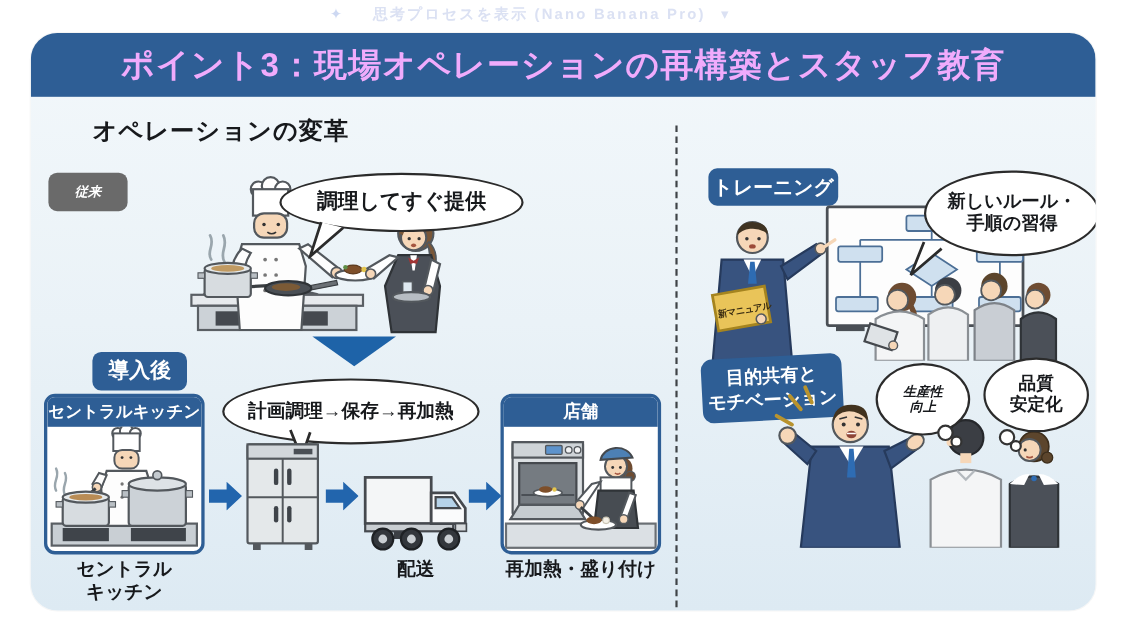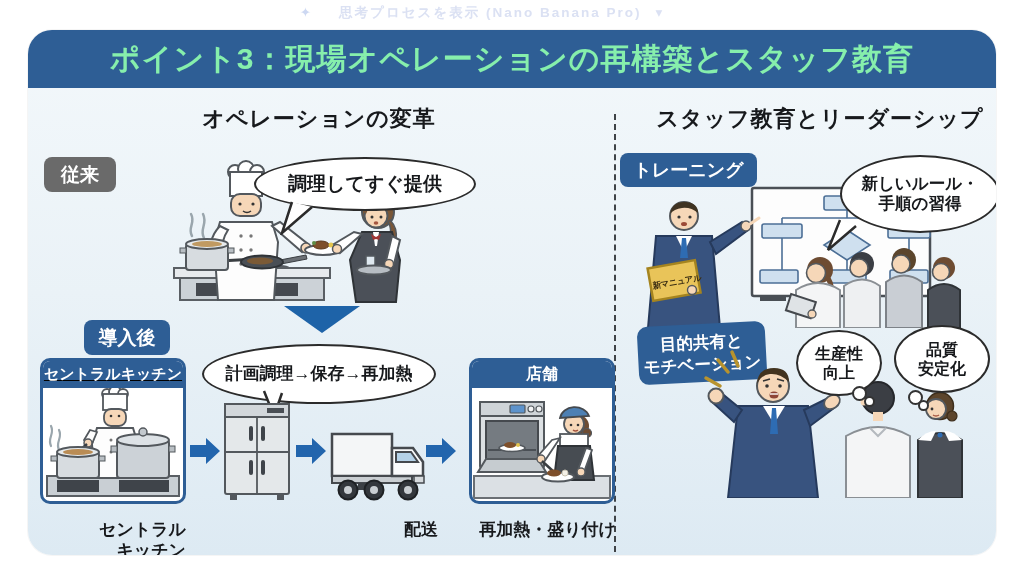--- a/index.html
+++ b/index.html
@@ -8,36 +8,36 @@
   
   .ghost-toolbar{position:absolute;top:4px;left:0;right:60px;text-align:center;
     color:#dbe1f3;font-size:13.5px;font-weight:bold;letter-spacing:2px;}
   .ghost-toolbar .sparkle{color:#cdd8f2;margin-right:26px;}
   .ghost-toolbar .chev{margin-left:14px;}
   
   .panel{position:absolute;left:28px;top:30px;width:968px;height:525px;border-radius:24px;
     overflow:hidden;background:linear-gradient(180deg,#f3f8fb 0%,#eaf2f7 50%,#ddeaf3 100%);
     box-shadow:0 0 0 1px rgba(0,0,0,0.04);}
   .hdr{position:absolute;left:0;top:0;width:100%;height:58px;background:#2e5e95;
-    color:#86efac;font-weight:bold;font-size:30px;letter-spacing:1px;
+    color:#f0abfc;font-weight:bold;font-size:30px;letter-spacing:1px;
     display:flex;align-items:center;justify-content:center;}
-  .col-title{position:absolute;font-weight:bold;font-size:22px;color:#17191c;text-align:center;letter-spacing:1px;}
+  .col-title{position:absolute;font-weight:bold;font-size:22px;color:#17191c;text-align:left;letter-spacing:1px;}
   .divider{position:absolute;left:586px;top:84px;height:438px;width:0;border-left:2.5px dashed #3f4347;}
   .badge{position:absolute;color:#fff;font-weight:bold;text-align:center;border-radius:8px;}
   .badge-gray{background:#6a6a6a;}
   .badge-blue{background:#2e5e95;}
   .bubble{position:absolute;background:#fff;border:2.5px solid #2b2b2b;border-radius:50%;
     display:flex;align-items:center;justify-content:center;text-align:center;
     font-weight:bold;color:#17191c;white-space:pre-line;line-height:1.2;}
   .card{position:absolute;width:146px;height:146px;background:#fff;border:3px solid #2e5e95;
     border-radius:10px;overflow:hidden;box-sizing:border-box;}
   .card-header{height:27px;background:#2e5e95;color:#fff;font-weight:bold;
     display:flex;align-items:center;justify-content:center;}
   .step-label{position:absolute;top:477px;font-weight:bold;font-size:17px;color:#17191c;
-    text-align:right;white-space:pre-line;line-height:1.25;margin-top:12px;}
+    text-align:center;white-space:pre-line;line-height:1.25;}
   .down-arrow{position:absolute;left:256px;top:276px;width:0;height:0;
     border-left:38px solid transparent;border-right:38px solid transparent;border-top:27px solid #1e63a8;}
   .trail{position:absolute;background:#fff;border:2px solid #333;border-radius:50%;}
   .note-box{position:absolute;left:620px;top:447px;width:348px;height:68px;background:#fff;
     border:3px solid #2e5e95;border-radius:10px;box-sizing:border-box;
     display:flex;align-items:center;justify-content:center;text-align:center;
     font-weight:bold;font-size:21px;color:#141414;white-space:pre-line;line-height:1.35;}
 </style>
 </head>
 <body>
@@ -48,24 +48,23 @@
     <span class="sparkle">✦</span><span>思考プロセスを表示 (Nano Banana Pro)</span><span class="chev">▾</span>
   </div>
 
   <div class="panel">
 
     <div class="hdr">
       <span>ポイント3：現場オペレーションの再構築とスタッフ教育</span>
     </div>
 
     <div class="col-title" style="left:56px;top:74px;width:470px;">オペレーションの変革</div>
-    <div class="col-title" style="left:600px;top:74px;width:384px;">スタッフ教育とリーダーシップ</div>
     <div class="divider"></div>
 
-    <div class="badge badge-gray" style="left:16px;top:127px;width:72px;height:35px;line-height:35px;font-size:19px;">従来</div>
+    <div class="badge badge-gray" style="left:16px;top:127px;width:72px;height:35px;line-height:35px;font-size:12px;font-style:italic;">従来</div>
 
     <svg class="abs" style="left:140px;top:130px;" width="310" height="150" viewBox="0 0 310 150">
       <g>
         <ellipse cx="38" cy="108" rx="22" ry="4" fill="#565b61"></ellipse>
         <ellipse cx="100" cy="108" rx="22" ry="4" fill="#565b61"></ellipse>
         <rect x="6" y="108" width="156" height="10" fill="#e7eaed" stroke="#5a5f64" stroke-width="2"></rect>
         <rect x="12" y="118" width="144" height="22" fill="#ccd2d7" stroke="#5a5f64" stroke-width="2"></rect>
         <rect x="28" y="123" width="38" height="13" fill="#45494f"></rect>
         <rect x="92" y="123" width="38" height="13" fill="#45494f"></rect>
       </g>
@@ -134,21 +133,21 @@
     <div class="bubble" style="left:226px;top:127px;width:218px;height:50px;font-size:19px;"><span>調理してすぐ提供</span></div>
     <svg class="abs" style="left:252px;top:171px;" width="36" height="34">
       <polygon points="12,1 32,6 2,32" fill="#fff"></polygon>
       <path d="M12,1 L2,32 L32,6" fill="none" stroke="#2b2b2b" stroke-width="2.5"></path>
     </svg>
 
     <div class="down-arrow"></div>
 
     <div class="badge badge-blue" style="left:16px;top:290px;width:86px;height:35px;line-height:35px;font-size:19px;margin-left:40px;">導入後</div>
 
-    <div class="card" style="left:12px;top:328px;text-decoration:underline;">
+    <div class="card" style="left:12px;top:328px;">
       <div class="card-header" style="font-size:15px;">セントラルキッチン</div>
       <svg width="140" height="112" viewBox="0 0 140 112">
         <rect x="4" y="88" width="132" height="20" fill="#c9cfd4" stroke="#5a5f64" stroke-width="2"></rect>
         <rect x="14" y="92" width="42" height="12" fill="#3f444a"></rect>
         <rect x="76" y="92" width="50" height="12" fill="#3f444a"></rect>
         <path d="M8,58 C4,50 12,46 8,38" stroke="#9aa6ad" stroke-width="2.2" fill="none" stroke-linecap="round"></path>
         <path d="M16,62 C12,54 20,50 16,42" stroke="#9aa6ad" stroke-width="2.2" fill="none" stroke-linecap="round"></path>
         <g>
           <circle cx="64" cy="6" r="5" fill="#fff" stroke="#53585d" stroke-width="1.8"></circle>
           <circle cx="72" cy="4" r="6" fill="#fff" stroke="#53585d" stroke-width="1.8"></circle>
@@ -221,21 +220,21 @@
       <rect x="84" y="50" width="10" height="7" fill="#d6dadd" stroke="#45494e" stroke-width="1.5"></rect>
       <rect x="28" y="57" width="16" height="7" fill="#3c4045"></rect>
       <circle cx="18" cy="64" r="9.5" fill="#33373c" stroke="#1e2124" stroke-width="2"></circle>
         <circle cx="18" cy="64" r="4" fill="#c9ced2"></circle>
       <circle cx="44" cy="64" r="9.5" fill="#33373c" stroke="#1e2124" stroke-width="2"></circle>
         <circle cx="44" cy="64" r="4" fill="#c9ced2"></circle>
       <circle cx="78" cy="64" r="9.5" fill="#33373c" stroke="#1e2124" stroke-width="2"></circle>
         <circle cx="78" cy="64" r="4" fill="#c9ced2"></circle>
     </svg>
 
-    <div class="card" style="left:441px;top:328px;font-family:Liberation Mono, monospace;">
+    <div class="card" style="left:427px;top:328px;font-family:Liberation Mono, monospace;">
       <div class="card-header" style="font-size:16px;">店舗</div>
       <svg width="140" height="112" viewBox="0 0 140 112">
         <rect x="2" y="88" width="136" height="22" fill="#dbe0e4" stroke="#6a6f74" stroke-width="2"></rect>
         <g>
           <rect x="8" y="14" width="64" height="66" rx="2" fill="#dce0e3" stroke="#53585d" stroke-width="2"></rect>
           <rect x="8" y="14" width="64" height="14" fill="#cfd4d8" stroke="#53585d" stroke-width="2"></rect>
           <rect x="38" y="17" width="15" height="8" rx="1" fill="#5d93cc" stroke="#53585d" stroke-width="1.2"></rect>
           <circle cx="59" cy="21" r="3" fill="#f2f3f4" stroke="#53585d" stroke-width="1.2"></circle>
           <circle cx="67" cy="21" r="3" fill="#f2f3f4" stroke="#53585d" stroke-width="1.2"></circle>
           <rect x="14" y="33" width="52" height="38" fill="#757b81" stroke="#45494e" stroke-width="2"></rect>
@@ -265,21 +264,21 @@
           <circle cx="93" cy="85" r="3" fill="#f4f0e6" stroke="#c9c3b2"></circle>
         </g>
       </svg>
     </div>
 
     <div class="step-label" style="left:12px;width:146px;">セントラル
 キッチン</div>
     <div class="step-label" style="left:290px;width:120px;">配送</div>
     <div class="step-label" style="left:412px;width:176px;">再加熱・盛り付け</div>
 
-    <div class="badge badge-blue" style="left:592px;top:123px;width:137px;height:34px;line-height:34px;font-size:18px;">トレーニング</div>
+    <div class="badge badge-blue" style="left:616px;top:123px;width:118px;height:34px;line-height:34px;font-size:18px;">トレーニング</div>
 
     <svg class="abs" style="left:584px;top:148px;" width="360" height="150" viewBox="0 0 360 150">
       <g>
         <rect x="140" y="10" width="178" height="108" rx="2" fill="#fdfdfd" stroke="#4a4f55" stroke-width="2.5"></rect>
         <rect x="148" y="118" width="26" height="5" fill="#4a4f55"></rect>
       </g>
       <g fill="#cfe0ef" stroke="#4c6f96" stroke-width="1.6">
         <path d="M235,32 V40 M170,40 H297 M170,40 V46 M297,40 V46 M170,60 V92 M235,82 V92 M297,60 V92" fill="none"></path>
         <rect x="212" y="18" width="46" height="14" rx="2"></rect>
         <rect x="150" y="46" width="40" height="14" rx="2"></rect>
@@ -375,21 +374,21 @@
         <circle cx="248" cy="69" r="10" fill="#f6d7b8" stroke="#53585d" stroke-width="1.8"></circle>
         <circle cx="244" cy="69" r="1.4" fill="#333"></circle>
         <path d="M245,75 q3,2 6,0" stroke="#a5553f" fill="none" stroke-width="1.4"></path>
         <path d="M230,158 L230,100 Q252,86 274,100 L274,158 Z" fill="#4b5058" stroke="#2f3337" stroke-width="2"></path>
         <path d="M230,100 Q238,91 248,91 L243,101 Z" fill="#fff"></path>
         <path d="M274,100 Q266,91 256,91 L261,101 Z" fill="#fff"></path>
         <circle cx="252" cy="95" r="2.5" fill="#2e6cb3"></circle>
       </g>
     </svg>
 
-    <div class="bubble" style="left:768px;top:300px;width:82px;height:62px;font-size:16px;"><span>生産性
+    <div class="bubble" style="left:768px;top:300px;width:82px;height:62px;font-size:12px;font-style:italic;"><span>生産性
 向上</span></div>
     <div class="trail" style="left:824px;top:356px;width:11px;height:11px;"></div>
     <div class="trail" style="left:836px;top:366px;width:7px;height:7px;"></div>
 
     <div class="bubble" style="left:866px;top:295px;width:92px;height:64px;font-size:16px;"><span>品質
 安定化</span></div>
     <div class="trail" style="left:880px;top:360px;width:11px;height:11px;"></div>
     <div class="trail" style="left:890px;top:370px;width:7px;height:7px;"></div>
 
 

